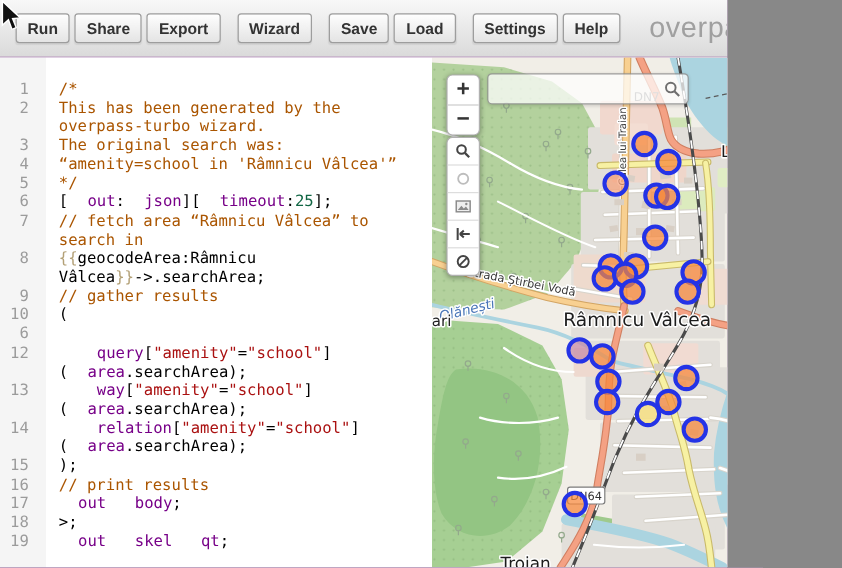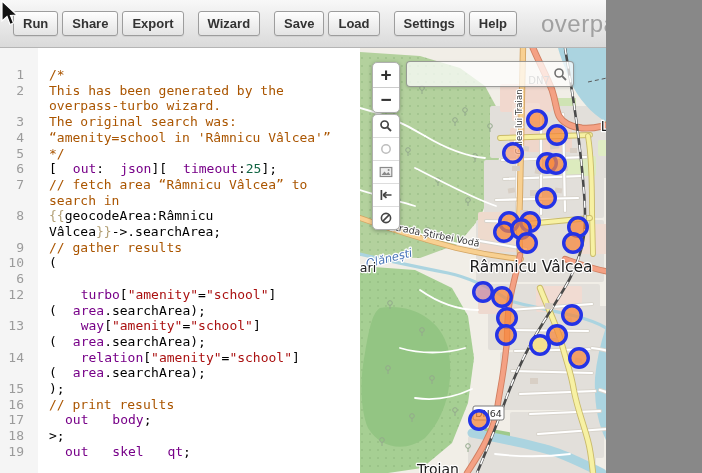--- a/index.html
+++ b/index.html
@@ -140,21 +140,21 @@
           <div class="crow">
             <span class="ln">10</span>
             <span class="cl"><span class="tok-p">(</span></span>
           </div>
           <div class="crow">
             <span class="ln">6</span>
             <span class="cl"><span class="tok-p">  </span></span>
           </div>
           <div class="crow">
             <span class="ln">12</span>
-            <span class="cl"><span class="tok-p">  </span><span class="tok-k">turbo</span><span class="tok-p">[</span><span class="tok-s">"amenity"</span><span class="tok-p">=</span><span class="tok-s">"school"</span><span class="tok-p">]</span></span>
+            <span class="cl"><span class="tok-p">  </span><span class="tok-k">query</span><span class="tok-p">[</span><span class="tok-s">"amenity"</span><span class="tok-p">=</span><span class="tok-s">"school"</span><span class="tok-p">]</span></span>
           </div>
           <div class="crow">
             <span class="ln"></span>
             <span class="cl"><span class="tok-p">(</span><span class="tok-k">area</span><span class="tok-p">.searchArea);</span></span>
           </div>
           <div class="crow">
             <span class="ln">13</span>
             <span class="cl"><span class="tok-p">  </span><span class="tok-k">way</span><span class="tok-p">[</span><span class="tok-s">"amenity"</span><span class="tok-p">=</span><span class="tok-s">"school"</span><span class="tok-p">]</span></span>
           </div>
           <div class="crow">

